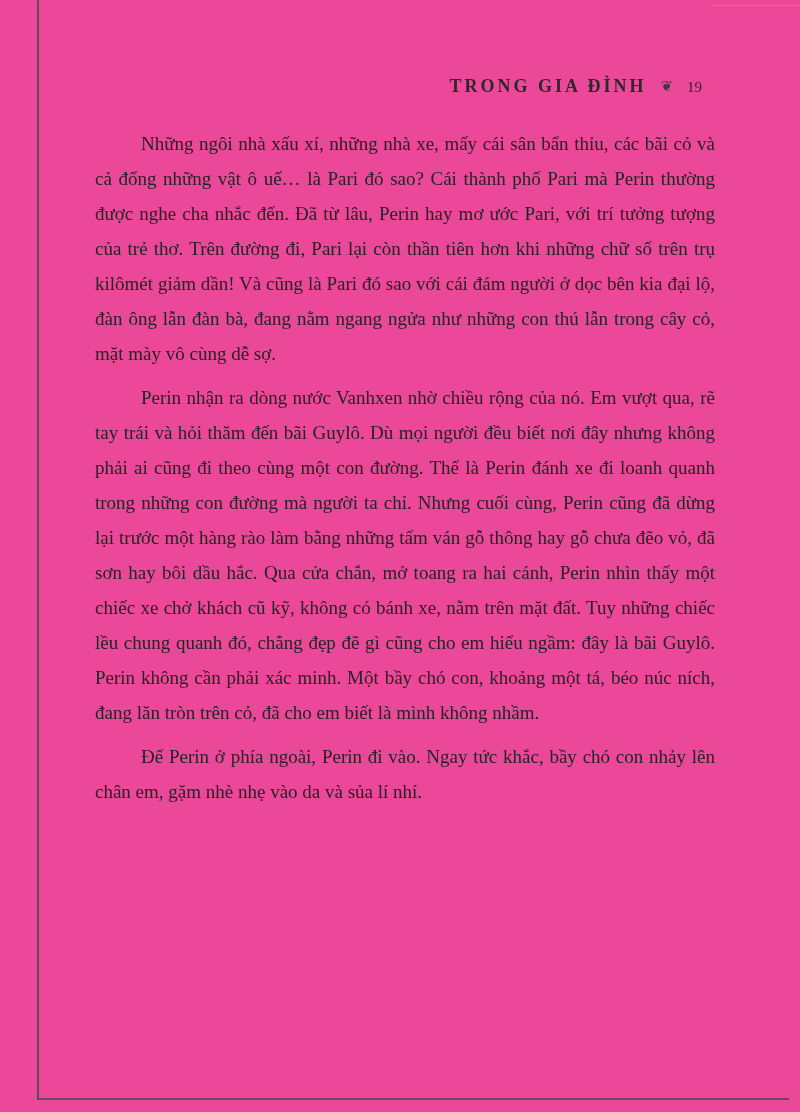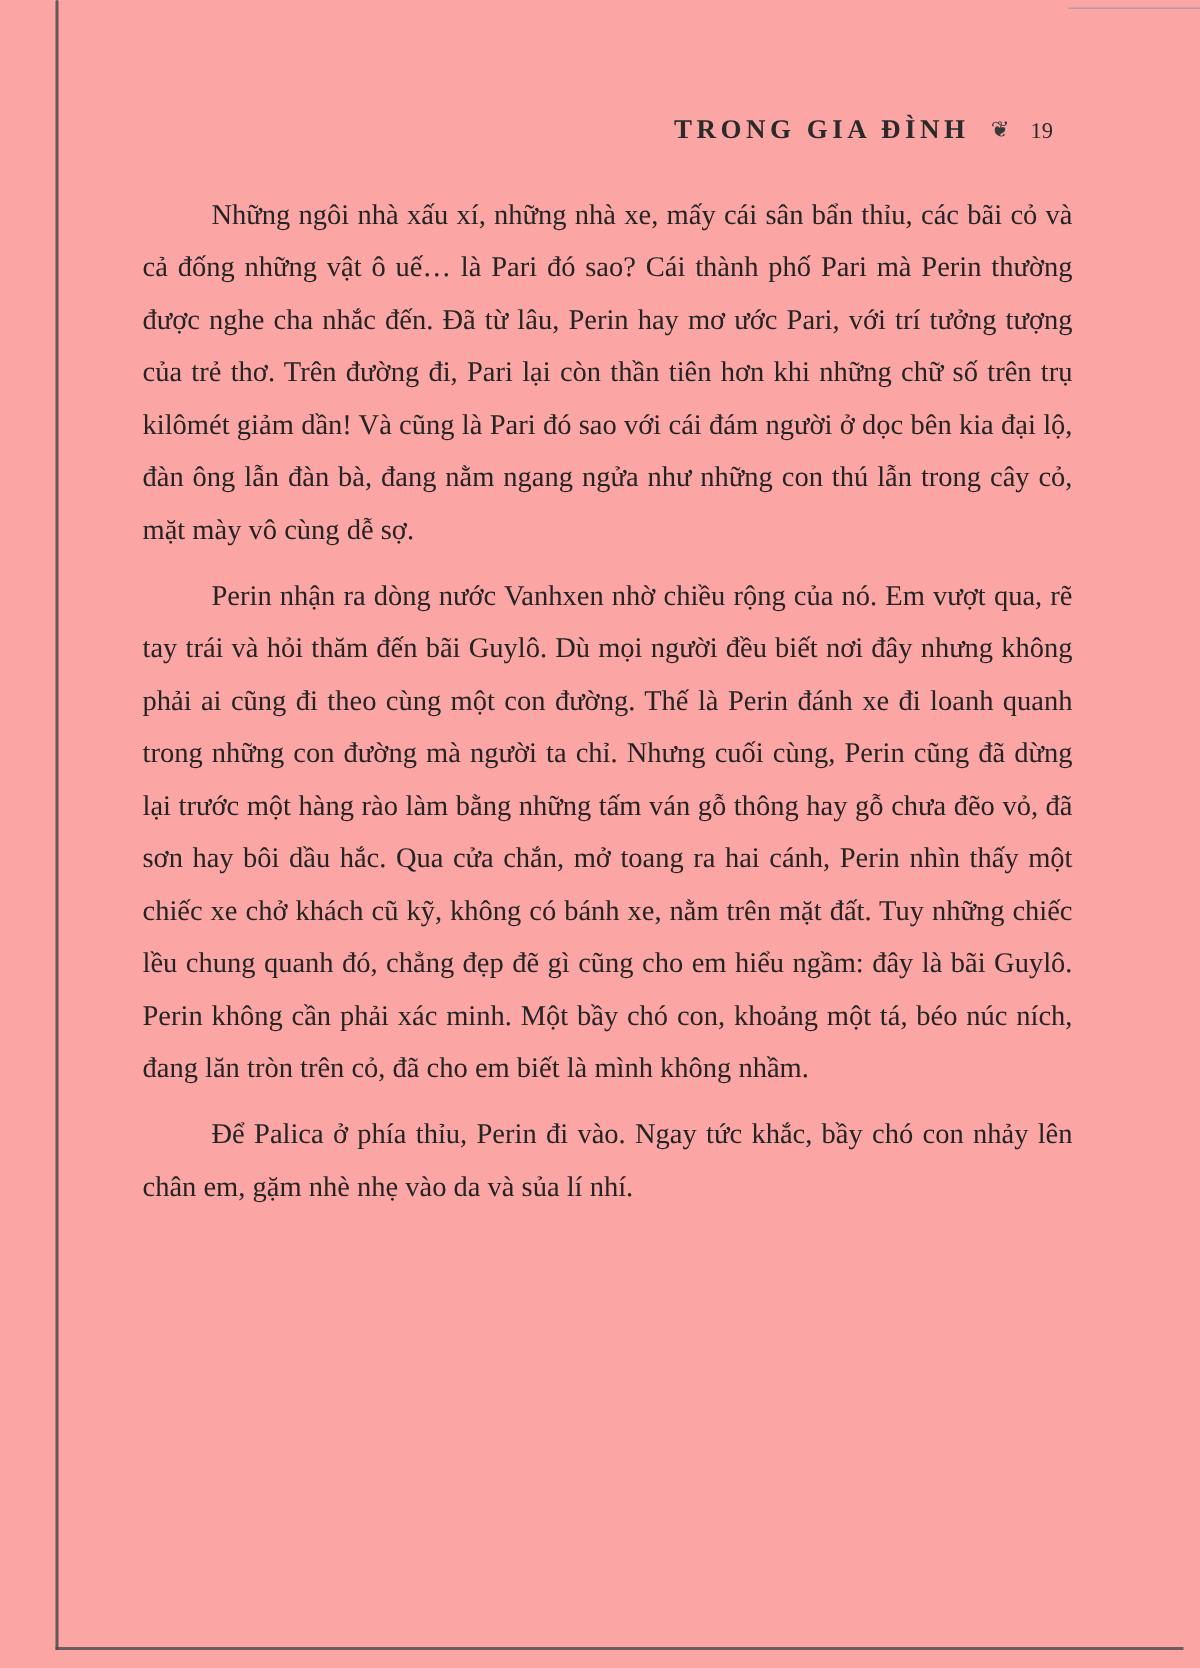--- a/index.html
+++ b/index.html
@@ -4,21 +4,21 @@
 <style>
   html, body {
     margin: 0;
     padding: 0;
     background: #ffffff;
   }
   .page {
     position: relative;
     width: 800px;
     height: 1112px;
-    background: #fca5a5;
+    background: #ec4899;
     overflow: hidden;
     font-family: "Liberation Serif", "DejaVu Serif", serif;
     color: #1f1f1f;
   }
   
   .scan-edge-left {
     position: absolute;
     left: 37px;
     top: 0;
     width: 2px;
@@ -98,16 +98,16 @@
 
   <header class="page-header">
     <span class="running-title">TRONG GIA ĐÌNH</span>
     <span class="ornament">❦</span>
     <span class="page-number">19</span>
   </header>
 
   <main class="page-body">
     <p>Những ngôi nhà xấu xí, những nhà xe, mấy cái sân bẩn thỉu, các bãi cỏ và cả đống những vật ô uế… là Pari đó sao? Cái thành phố Pari mà Perin thường được nghe cha nhắc đến. Đã từ lâu, Perin hay mơ ước Pari, với trí tưởng tượng của trẻ thơ. Trên đường đi, Pari lại còn thần tiên hơn khi những chữ số trên trụ kilômét giảm dần! Và cũng là Pari đó sao với cái đám người ở dọc bên kia đại lộ, đàn ông lẫn đàn bà, đang nằm ngang ngửa như những con thú lẫn trong cây cỏ, mặt mày vô cùng dễ sợ.</p>
     <p>Perin nhận ra dòng nước Vanhxen nhờ chiều rộng của nó. Em vượt qua, rẽ tay trái và hỏi thăm đến bãi Guylô. Dù mọi người đều biết nơi đây nhưng không phải ai cũng đi theo cùng một con đường. Thế là Perin đánh xe đi loanh quanh trong những con đường mà người ta chỉ. Nhưng cuối cùng, Perin cũng đã dừng lại trước một hàng rào làm bằng những tấm ván gỗ thông hay gỗ chưa đẽo vỏ, đã sơn hay bôi dầu hắc. Qua cửa chắn, mở toang ra hai cánh, Perin nhìn thấy một chiếc xe chở khách cũ kỹ, không có bánh xe, nằm trên mặt đất. Tuy những chiếc lều chung quanh đó, chẳng đẹp đẽ gì cũng cho em hiểu ngầm: đây là bãi Guylô. Perin không cần phải xác minh. Một bầy chó con, khoảng một tá, béo núc ních, đang lăn tròn trên cỏ, đã cho em biết là mình không nhầm.</p>
-    <p>Để Palica ở phía thỉu, Perin đi vào. Ngay tức khắc, bầy chó con nhảy lên chân em, gặm nhè nhẹ vào da và sủa lí nhí.</p>
+    <p>Để Perin ở phía ngoài, Perin đi vào. Ngay tức khắc, bầy chó con nhảy lên chân em, gặm nhè nhẹ vào da và sủa lí nhí.</p>
   </main>
 
 </div>
 
 </body></html>

